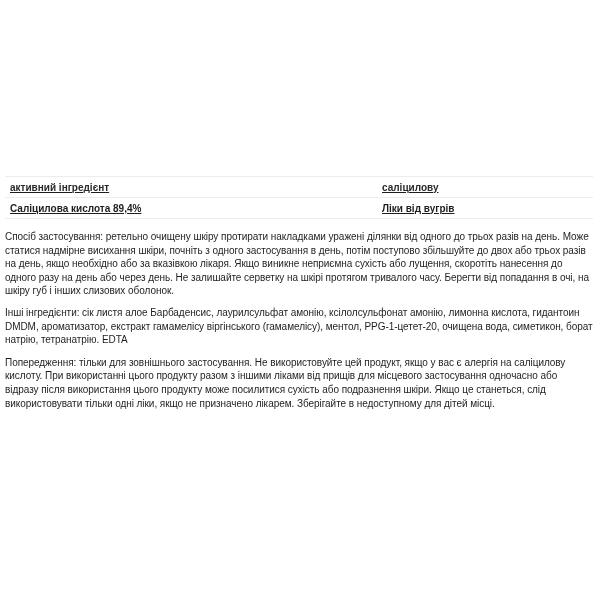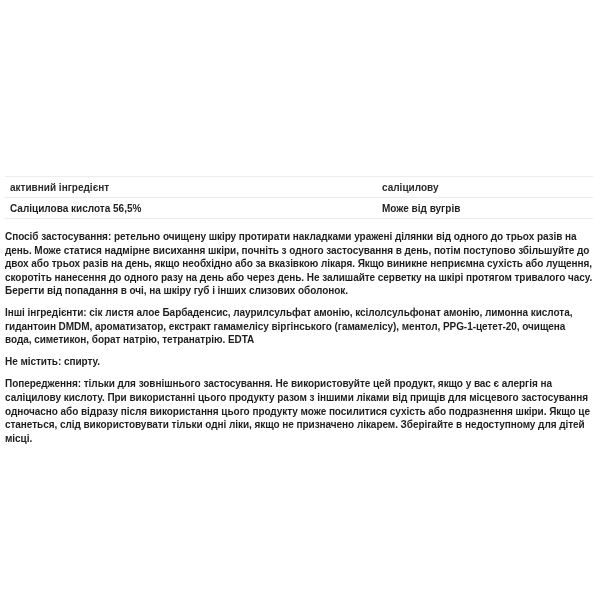--- a/index.html
+++ b/index.html
@@ -19,59 +19,59 @@
       position: absolute;
       left: 5px;
       top: 176px;
       width: 588px;
     }
     .info-table {
       width: 100%;
       border-collapse: collapse;
       font-size: 10px;
       font-weight: bold;
+      text-decoration: underline;
     }
     .info-table tr {
       border-top: 1px solid #ececec;
     }
     .info-table tr:last-child {
       border-bottom: 1px solid #ececec;
     }
     .info-table td {
       height: 20px;
       padding: 0 0 0 5px;
       vertical-align: middle;
     }
     .info-table td.col-a { width: 367px; }
     .info-table tr.head-row td { color: #2a2a2a; font-weight: bold; }
     .para {
       font-size: 10px;
-      font-weight: bold;
+      font-weight: normal;
       line-height: 13.6px;
       margin: 8px 0 0 0;
       color: #1e1e1e;
       letter-spacing: -0.05px;
     }
     .para.first { margin-top: 11px; }
     .para.spaced { margin-top: 9px; }
   </style>
 </head>
 <body>
 
 <div class="content">
   <table class="info-table">
     <tbody>
         <tr class="head-row">
       <td class="col-a">активний інгредієнт</td>
       <td>саліцилову</td>
     </tr>
     <tr>
-      <td class="col-a">Саліцилова кислота 56,5%</td>
-      <td>Може від вугрів</td>
+      <td class="col-a">Саліцилова кислота 89,4%</td>
+      <td>Ліки від вугрів</td>
     </tr>
   </tbody>
     </table>
 
   <p class="para first">Спосіб застосування: ретельно очищену шкіру протирати накладками уражені ділянки від одного до трьох разів на день. Може статися надмірне висихання шкіри, почніть з одного застосування в день, потім поступово збільшуйте до двох або трьох разів на день, якщо необхідно або за вказівкою лікаря. Якщо виникне неприємна сухість або лущення, скоротіть нанесення до одного разу на день або через день. Не залишайте серветку на шкірі протягом тривалого часу. Берегти від попадання в очі, на шкіру губ і інших слизових оболонок.</p>
   <p class="para">Інші інгредієнти: сік листя алое Барбаденсис, лаурилсульфат амонію, ксілолсульфонат амонію, лимонна кислота, гидантоин DMDM, ароматизатор, екстракт гамамелісу віргінського (гамамелісу), ментол, PPG-1-цетет-20, очищена вода, симетикон, борат натрію, тетранатрію. EDTA</p>
-  <p class="para">Не містить: спирту.</p>
   <p class="para spaced">Попередження: тільки для зовнішнього застосування.  Не використовуйте цей продукт, якщо у вас є алергія на саліцилову кислоту. При використанні цього продукту разом з іншими ліками від прищів для місцевого застосування одночасно або відразу після використання цього продукту може посилитися сухість або подразнення шкіри. Якщо це станеться, слід використовувати тільки одні ліки, якщо не призначено лікарем. Зберігайте в недоступному для дітей місці.</p>
 </div>
 
 </body></html>

